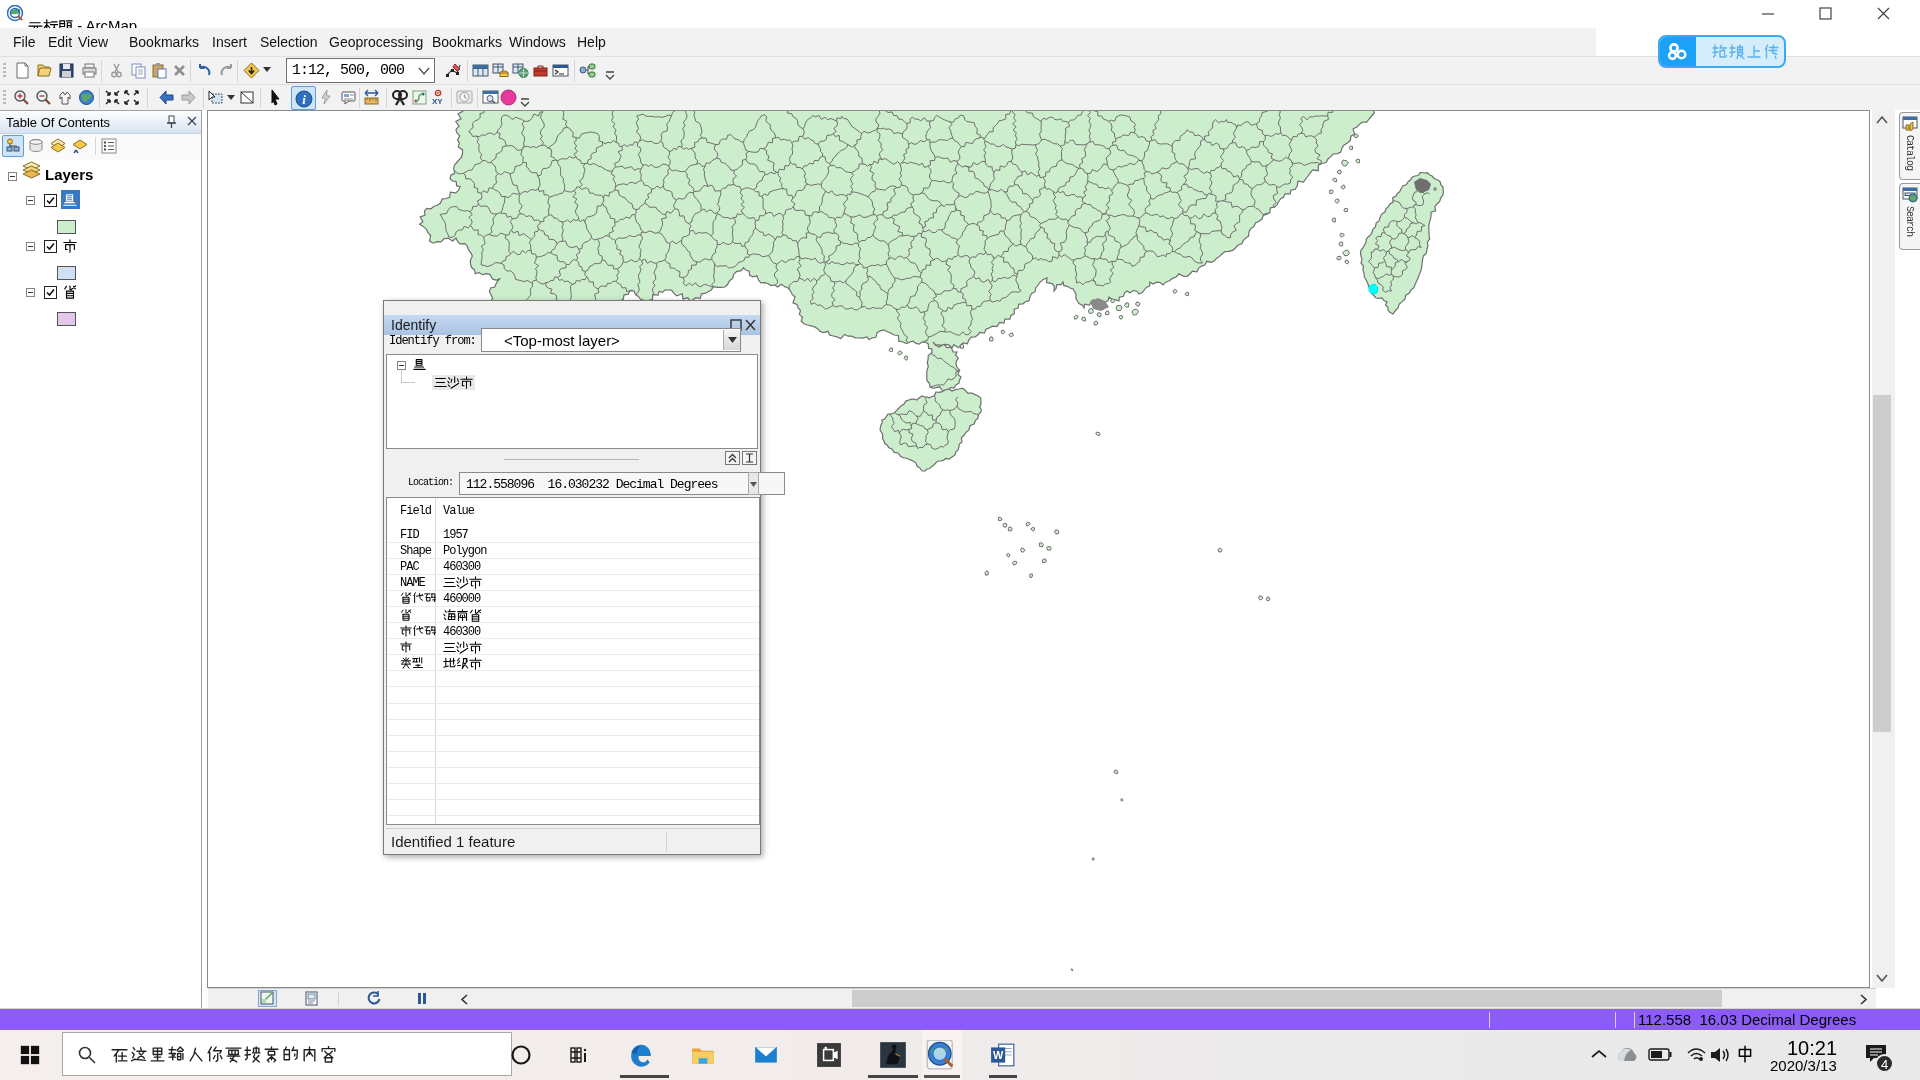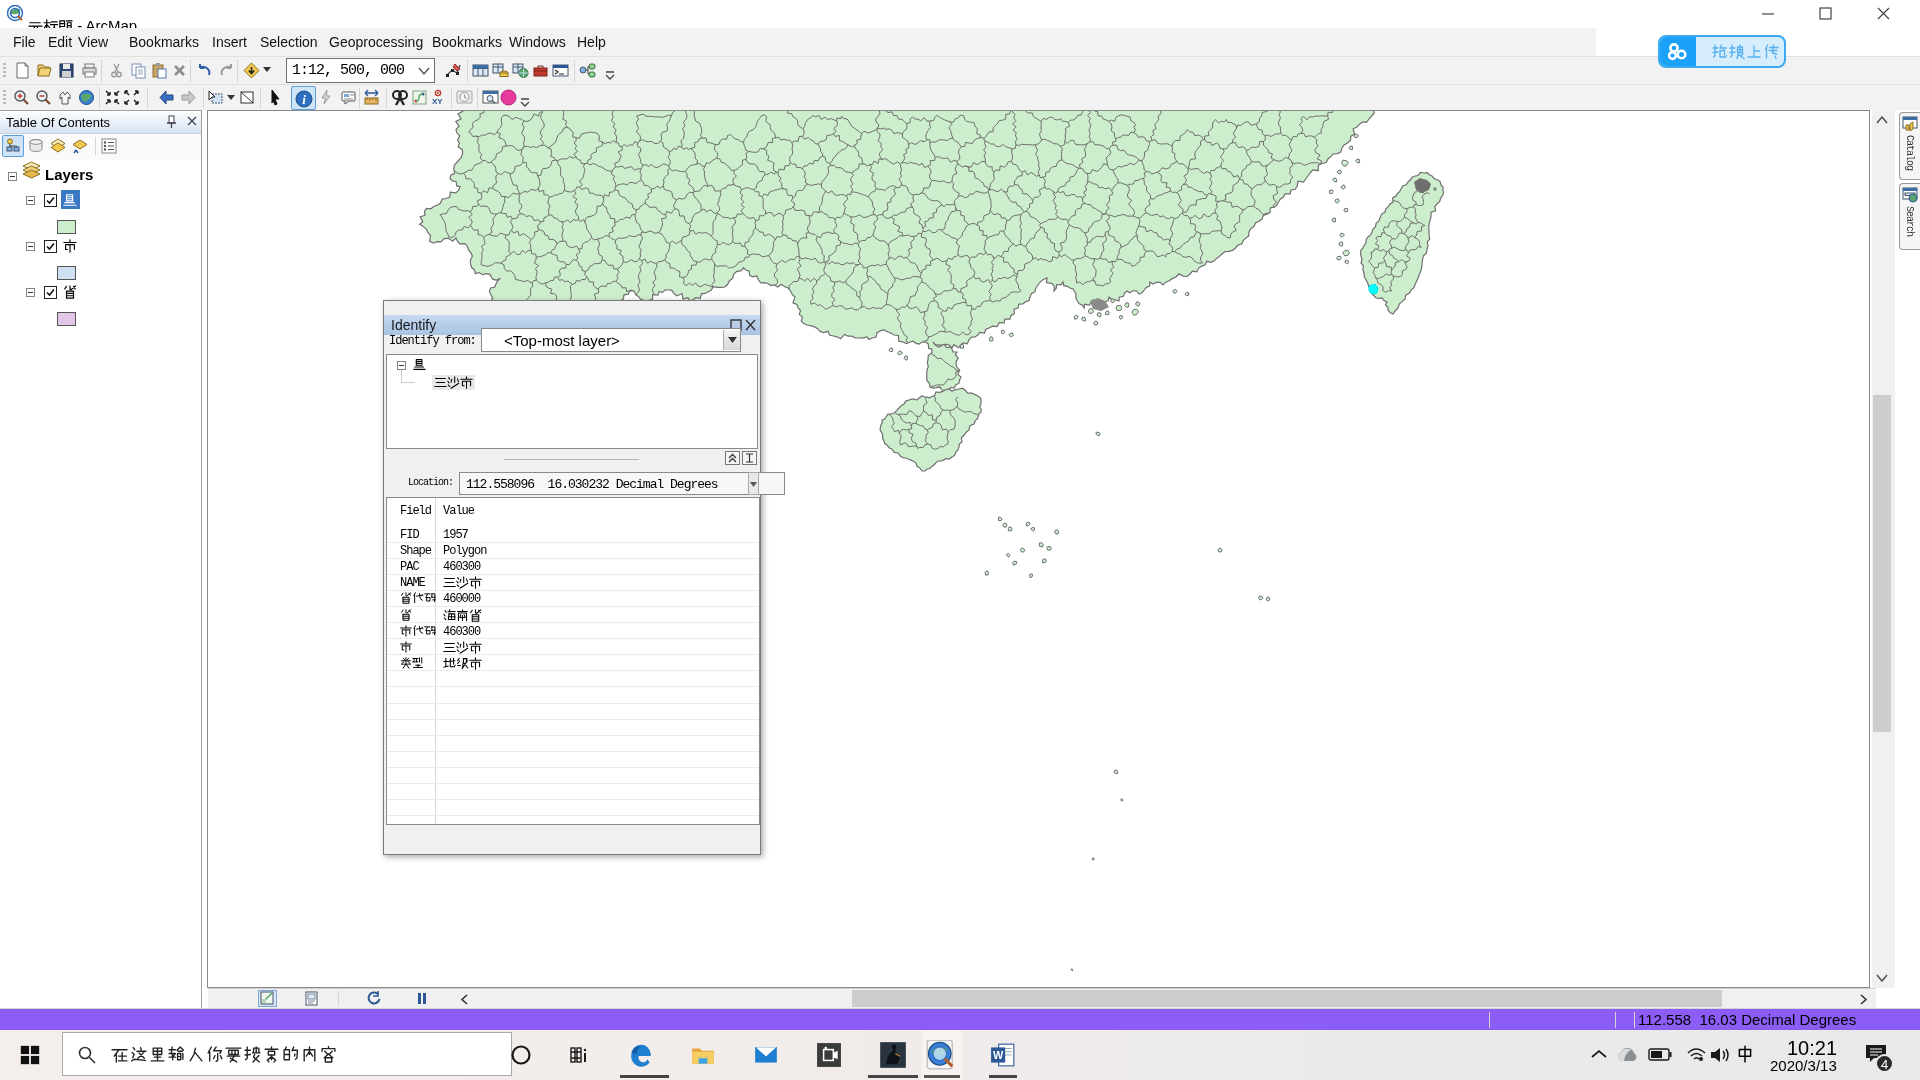--- a/index.html
+++ b/index.html
@@ -849,20 +849,24 @@
           <path d="M1 2 L8 2 M3.5 2 L2 6.5 M6 2 L6 6.5 M1 6.5 L8 6.5 M10 1 L10 6.5 M13 1 L13 8 M8 10 L8 13 M5 11 L11 11 M2 14 L14 14"></path>
         </svg></div>
       <div class="abs simsun" style="left:56px;top:158.80000000000018px"><svg style="width:13px;height:13px;vertical-align:-2px;" class="hz" viewBox="0 0 16 16">
           <path d="M3.5 1.5 L3.5 12 M1 5.5 L6.5 5.5 M1 12.5 L6.5 11 M9 2 L9 12 M7.5 5.5 L14.5 4.5 M13 1.5 L13 9 M9 12 L14 12 L15 10"></path>
         </svg><svg style="width:13px;height:13px;vertical-align:-2px;" class="hz" viewBox="0 0 16 16">
           <path d="M4 1.5 L2 4.5 M4.5 5 L2 8 M2 10.5 L5.5 10.5 M9.5 2 L8 13 M9 2 L13.5 2 L12.5 6 M9 6.5 L14.5 13.5 M14 4.5 L7.5 14.5"></path>
         </svg><svg style="width:13px;height:13px;vertical-align:-2px;" class="hz" viewBox="0 0 16 16">
           <path d="M8 1 L8 3.5 M1 4 L15 4 M3 6.5 L3 12 L5 12 M13 6.5 L13 12 M3 6.5 L13 6.5 M8 6.5 L8 15"></path>
         </svg></div>
 </div>
+<div class="abs" style="left:2px;top:527px;width:374px;height:26px;background:#f0f0f0;border-top:1px solid #d0d0d0">
+<span style="position:absolute;left:5px;top:4px;font-size:15px;color:#1a1a1a">Identified 1 feature</span>
+<div class="sep" style="left:280px;top:3px;height:20px"></div>
+    </div>
 </div>
 <div class="abs" style="left:1658px;top:35px;width:128px;height:33px;border:2px solid #3caaf0;border-radius:8px;background:#d6edfc;overflow:hidden">
 <div class="abs" style="left:0;top:0;width:36px;height:29px;background:#1ba2f8"></div>
 <svg class="abs" style="left:7px;top:5px" width="22" height="19" viewBox="0 0 22 19">
       <circle cx="7" cy="6" r="3.6" fill="none" stroke="#fff" stroke-width="2.6"></circle>
       <circle cx="5.5" cy="13.5" r="3.4" fill="none" stroke="#fff" stroke-width="2.6"></circle>
       <circle cx="14.5" cy="12.5" r="3.8" fill="none" stroke="#fff" stroke-width="2.6"></circle>
     </svg>
 <span class="abs" style="left:52px;top:7px"><svg style="margin-right:1px;width:16px;height:16px;vertical-align:0px;color:#55b0ef;" class="hz" viewBox="0 0 16 16">
         <path d="M3 1 L3 11.5 L1.5 13 M1 4 L6 4 M1 8.5 L6 8 M9.5 1 L8 4 M8 4 L14.5 4 M8 6.5 L8 13 M8 7 L12.5 6 L12.5 11 M8 13 L13.5 13 L14.5 11.5"></path>

